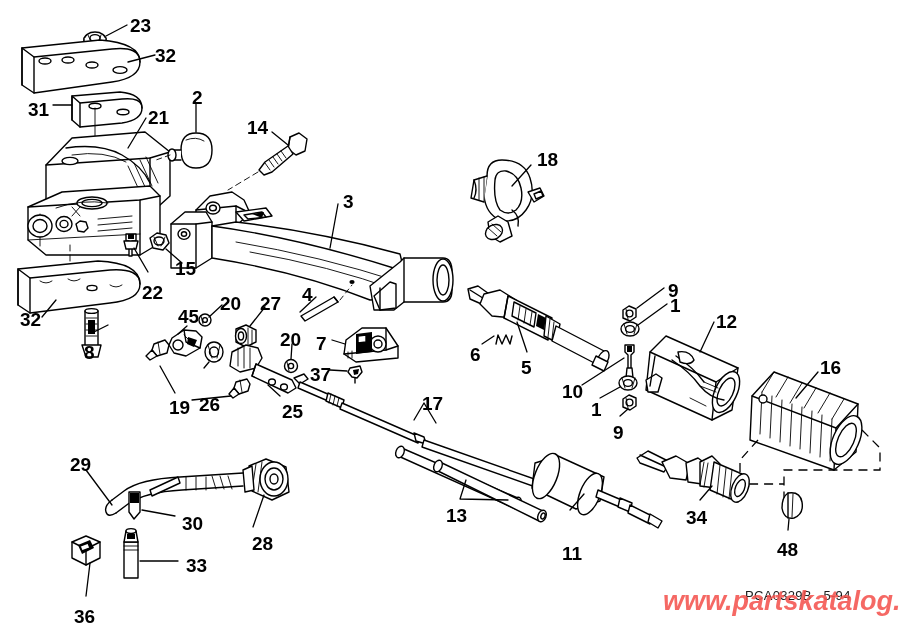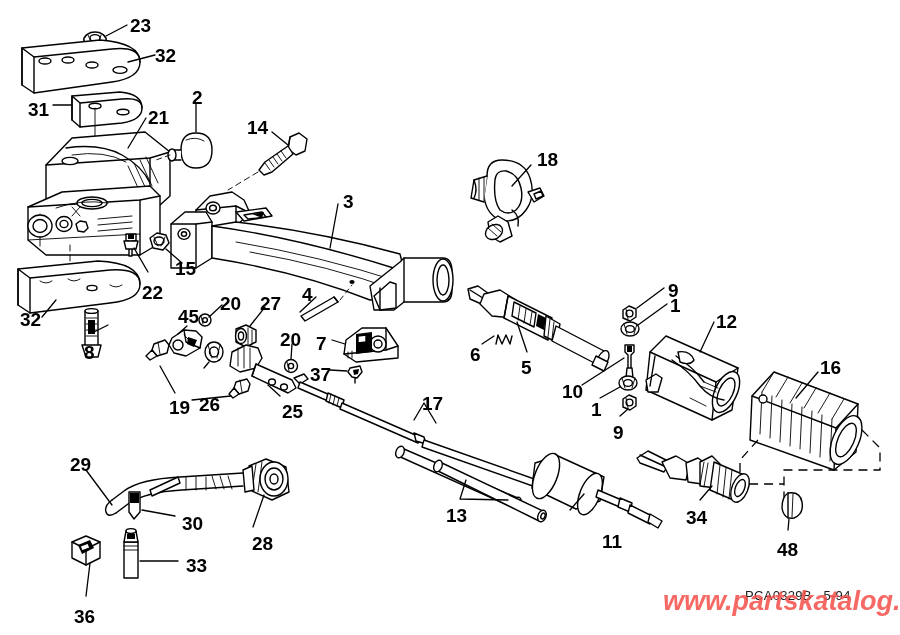--- a/index.html
+++ b/index.html
@@ -547,21 +547,21 @@
       <div class="callout" style="left: 521px; top: 358px;">5</div>
       <div class="callout" style="left: 562px; top: 382px;">10</div>
       <div class="callout" style="left: 668px; top: 281px;">9</div>
       <div class="callout" style="left: 670px; top: 296px;">1</div>
       <div class="callout" style="left: 591px; top: 400px;">1</div>
       <div class="callout" style="left: 613px; top: 423px;">9</div>
       <div class="callout" style="left: 716px; top: 312px;">12</div>
       <div class="callout" style="left: 820px; top: 358px;">16</div>
       <div class="callout" style="left: 422px; top: 394px;">17</div>
       <div class="callout" style="left: 446px; top: 506px; text-align: center;">13</div>
-      <div class="callout" style="left: 562px; top: 532px; margin-left: 40px;">11</div>
+      <div class="callout" style="left: 562px; top: 544px;">11</div>
       <div class="callout" style="left: 686px; top: 508px;">34</div>
       <div class="callout" style="left: 777px; top: 540px;">48</div>
       <div class="callout" style="left: 70px; top: 455px;">29</div>
       <div class="callout" style="left: 182px; top: 514px;">30</div>
       <div class="callout" style="left: 252px; top: 534px;">28</div>
       <div class="callout" style="left: 186px; top: 556px;">33</div>
       <div class="callout" style="left: 74px; top: 607px;">36</div>
     </div>
 
   <div class="catalog-code">PCA0329B   5-94</div>

